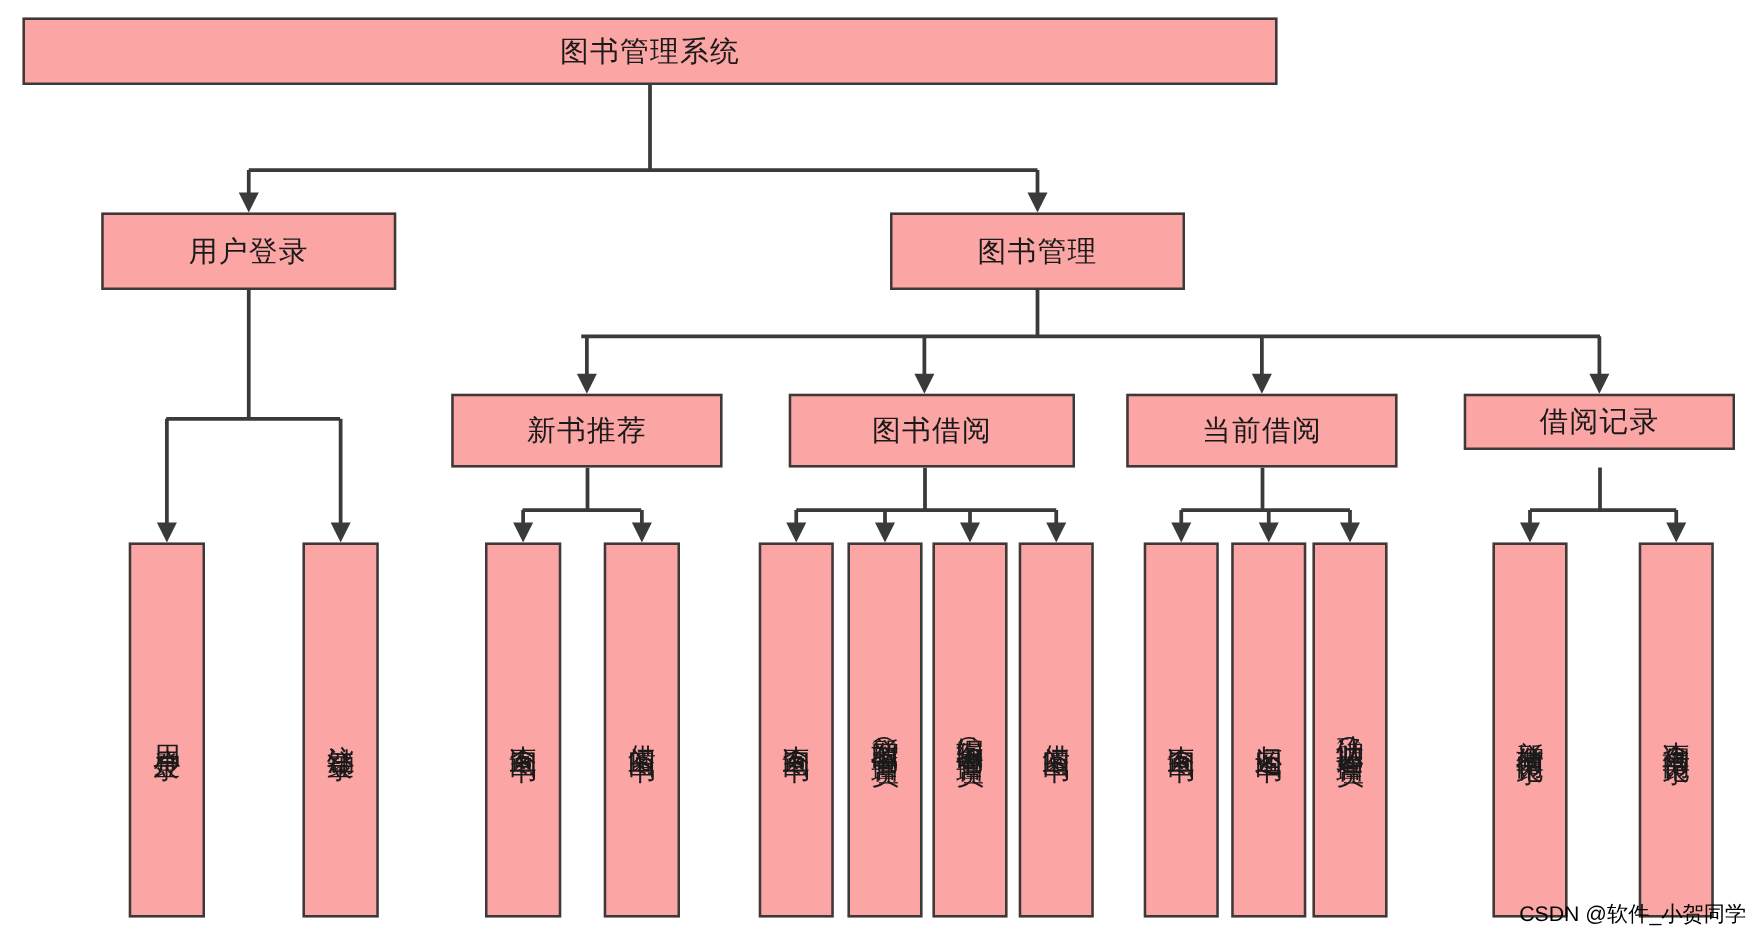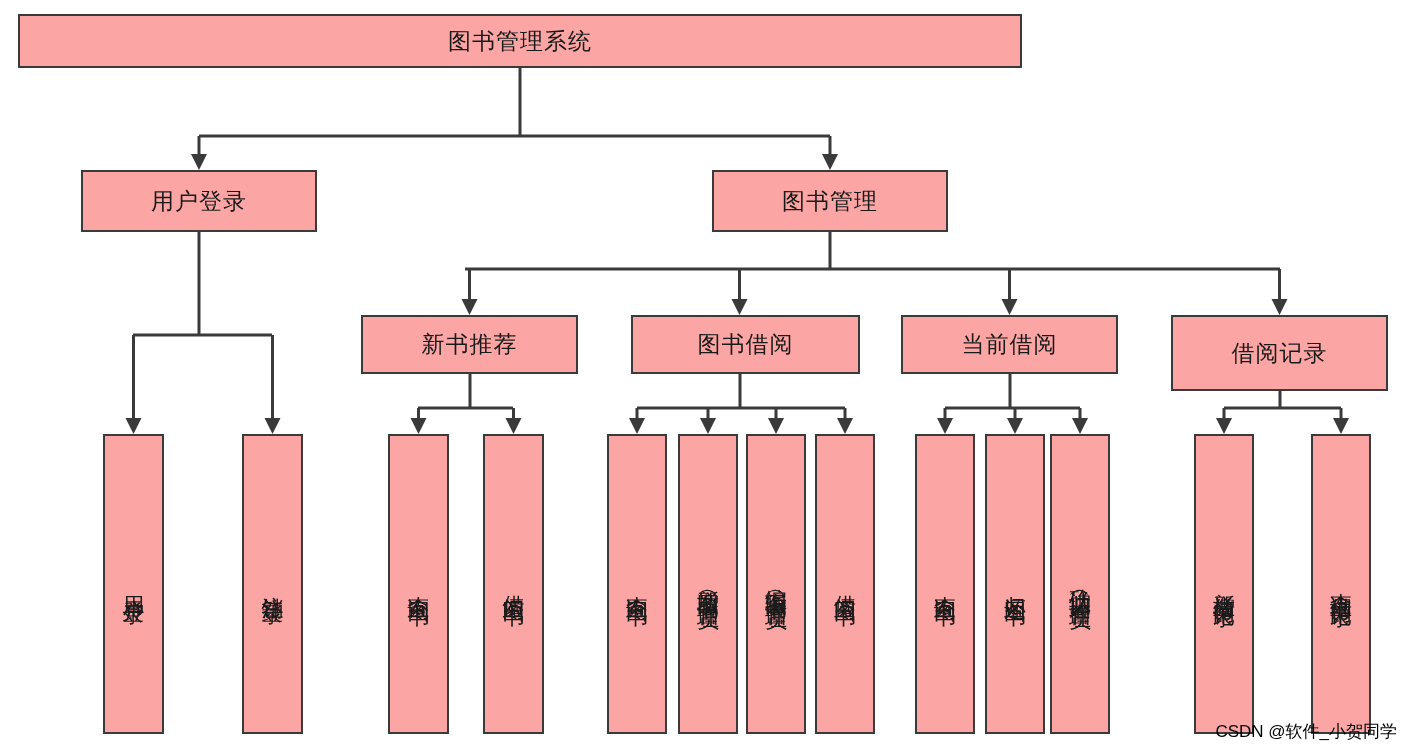--- a/index.html
+++ b/index.html
@@ -139,21 +139,21 @@
   <div id="nodes-level3">
       <div class="node horiz" style="left: 361px; top: 315px; width: 217px; height: 59px;">
         <span class="label">新书推荐</span>
       </div>
       <div class="node horiz" style="left: 631px; top: 315px; width: 229px; height: 59px;">
         <span class="label">图书借阅</span>
       </div>
       <div class="node horiz" style="left: 901px; top: 315px; width: 217px; height: 59px;">
         <span class="label">当前借阅</span>
       </div>
-      <div class="node horiz" style="left: 1171px; top: 315px; width: 217px; height: 76px;">
+      <div class="node horiz" style="left: 1171px; top: 315px; width: 217px; height: 45px;">
         <span class="label">借阅记录</span>
       </div>
     </div>
   <div id="nodes-leaves">
       <div class="node vert" style="left: 103px; top: 434px; width: 61px; height: 300px;">
         <span class="label">用户登录</span>
       </div>
       <div class="node vert" style="left: 242px; top: 434px; width: 61px; height: 300px;">
         <span class="label">注销登录</span>
       </div>

